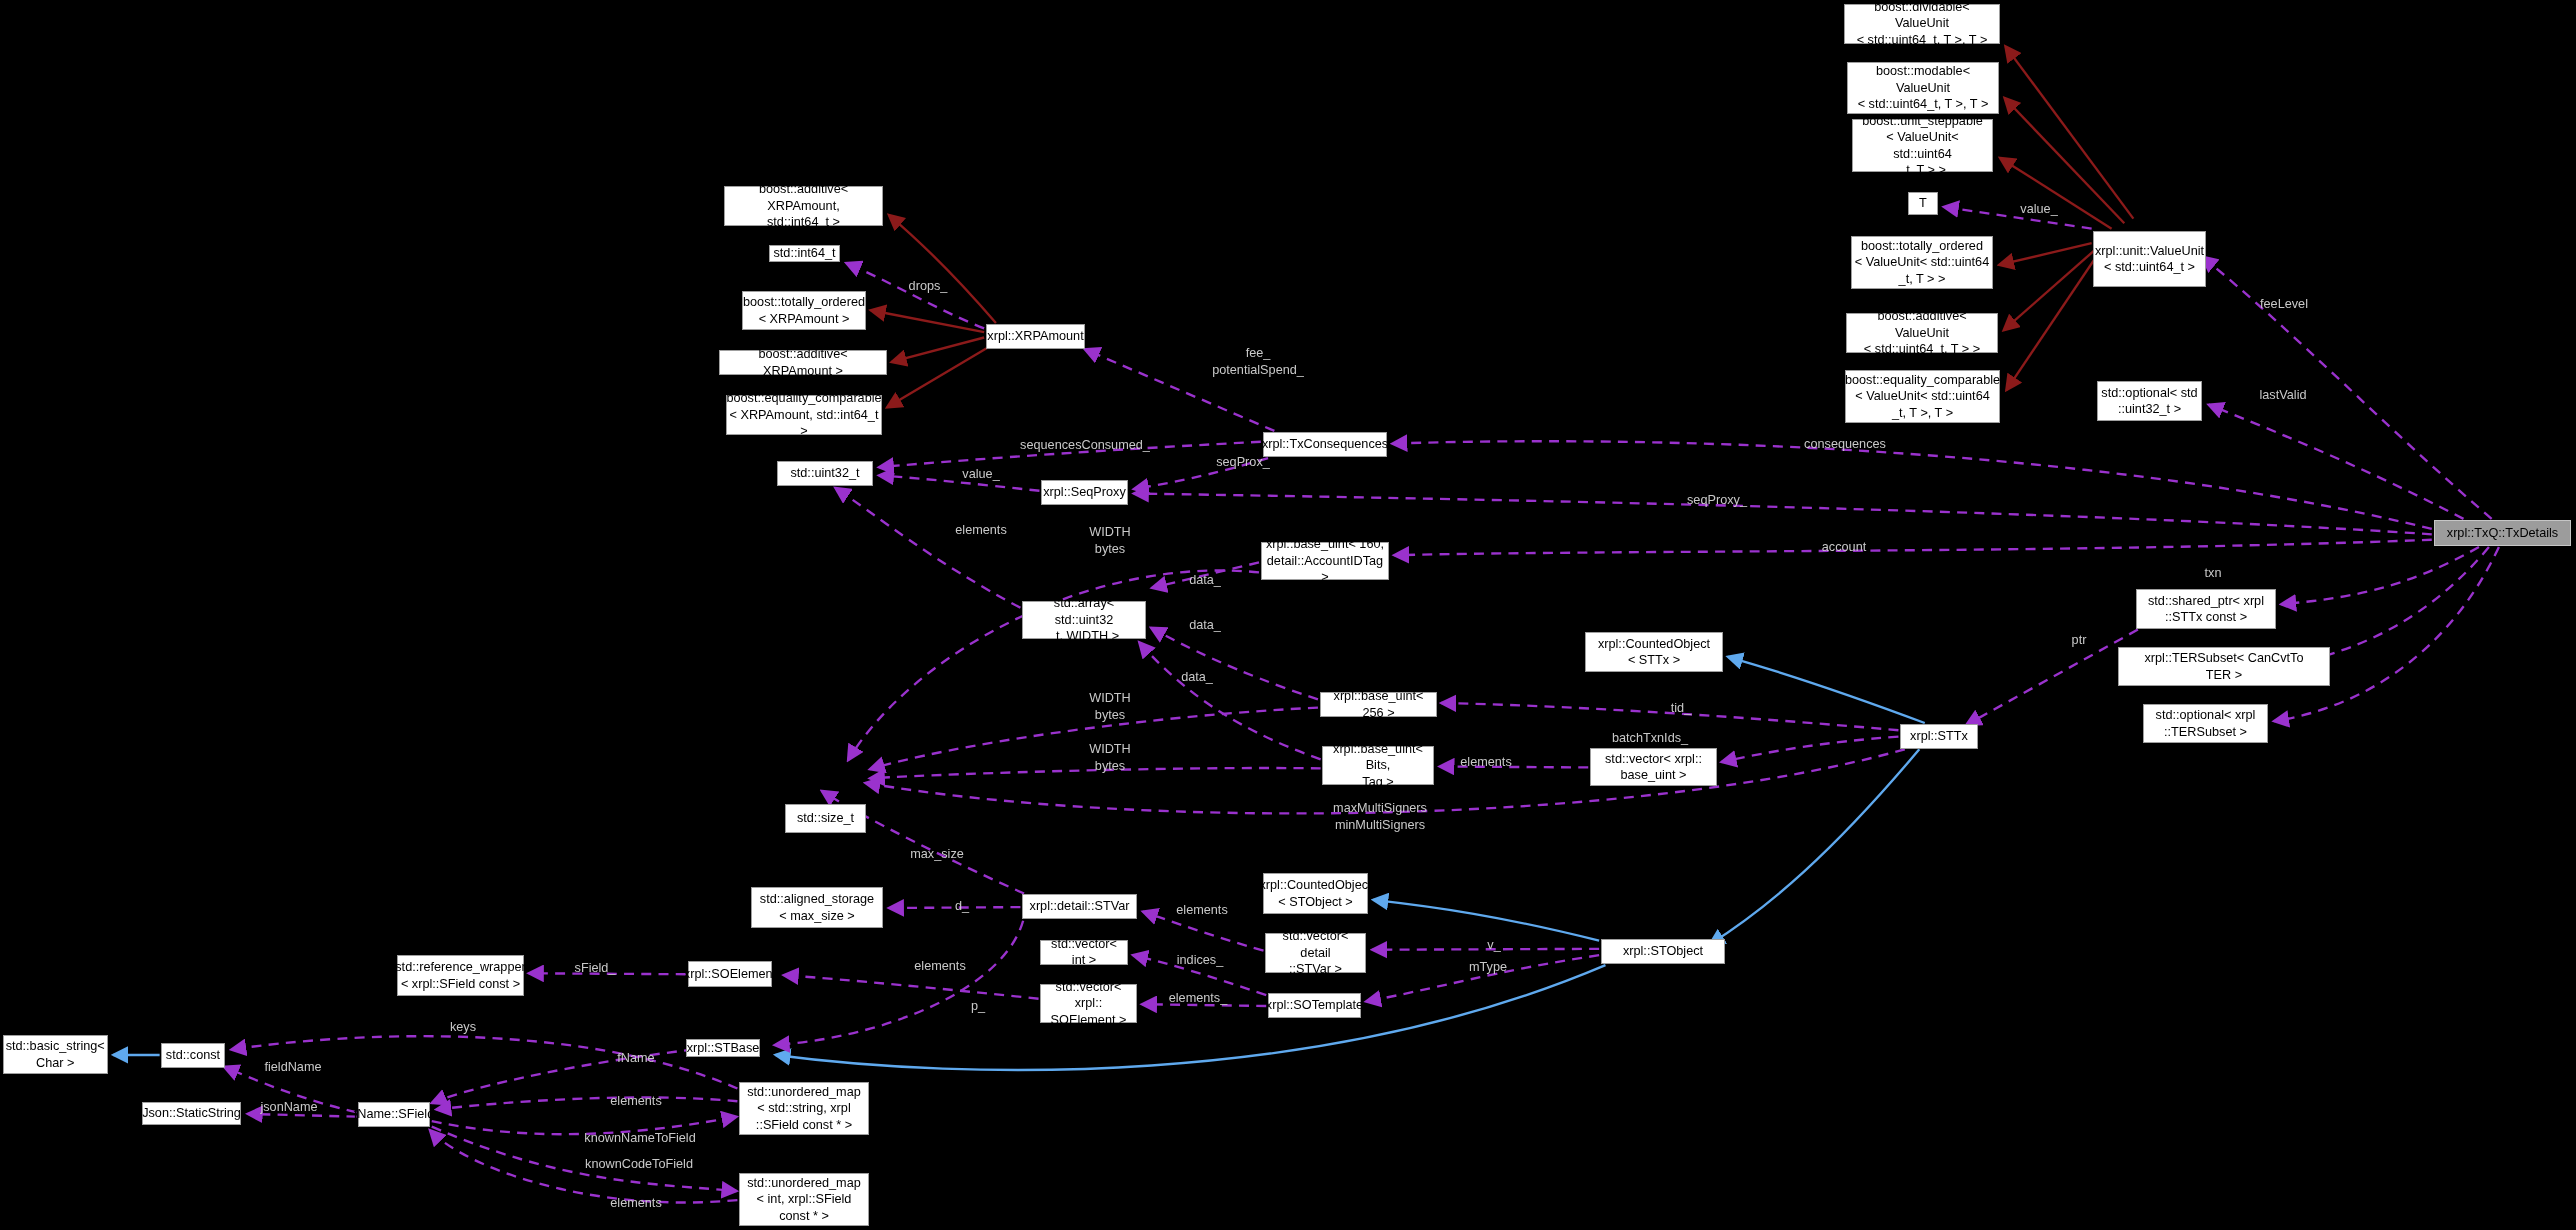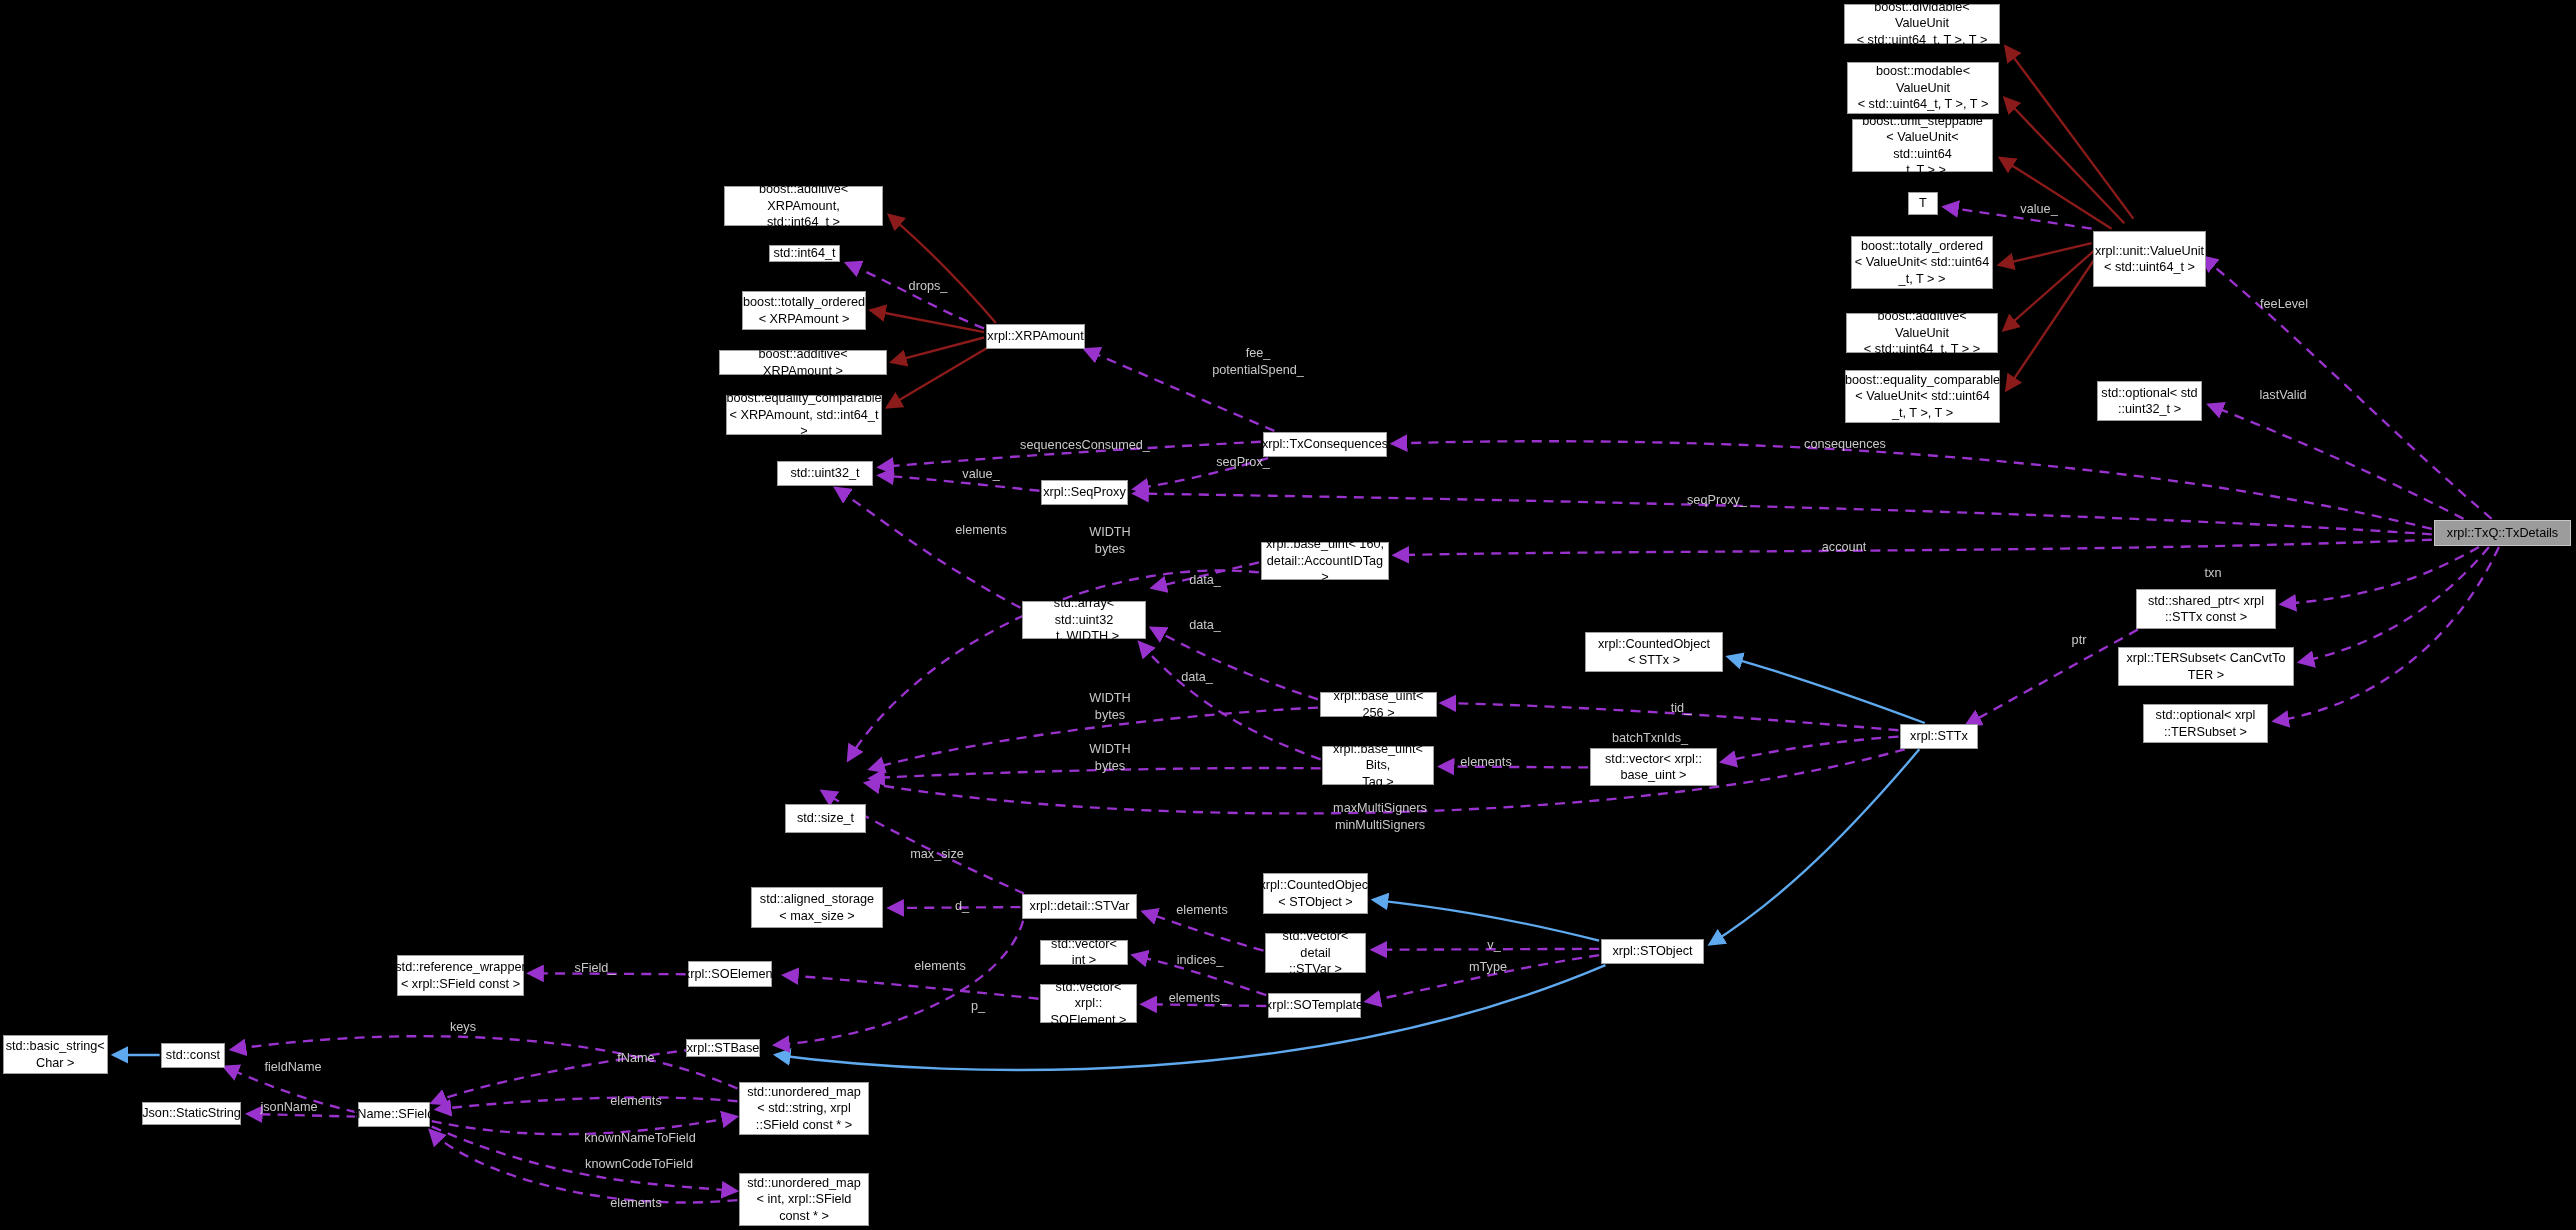--- a/index.html
+++ b/index.html
@@ -141,32 +141,32 @@
   <div class="node" style="left:1590px;top:748px;width:127px;height:38px">std::vector&lt; xrpl::
 base_uint &gt;</div>
   <div class="node" style="left:785px;top:804px;width:81px;height:29px">std::size_t</div>
   <div class="node" style="left:1585px;top:632px;width:138px;height:40px">xrpl::CountedObject
 &lt; STTx &gt;</div>
   <div class="node" style="left:1900px;top:724px;width:78px;height:24.5px">xrpl::STTx</div>
 
   <div class="node hl" style="left:2434px;top:520px;width:137px;height:26px">xrpl::TxQ::TxDetails</div>
   <div class="node" style="left:2136px;top:589px;width:140px;height:40px">std::shared_ptr&lt; xrpl
 ::STTx const &gt;</div>
-  <div class="node" style="left:2118px;top:647px;width:176px;height:39px">xrpl::TERSubset&lt; CanCvtTo
+  <div class="node" style="left:2118px;top:647px;width:212px;height:39px">xrpl::TERSubset&lt; CanCvtTo
 TER &gt;</div>
   <div class="node" style="left:2143px;top:704px;width:125px;height:39px">std::optional&lt; xrpl
 ::TERSubset &gt;</div>
 
   <div class="node" style="left:1263px;top:873px;width:105px;height:41px">xrpl::CountedObject
 &lt; STObject &gt;</div>
   <div class="node" style="left:1022px;top:894px;width:115px;height:25.4px">xrpl::detail::STVar</div>
   <div class="node" style="left:1040px;top:940px;width:88px;height:24.5px">std::vector&lt; int &gt;</div>
   <div class="node" style="left:1265px;top:933px;width:101px;height:40px">std::vector&lt; detail
 ::STVar &gt;</div>
-  <div class="node" style="left:1601px;top:939px;width:103px;height:25.4px">xrpl::STObject</div>
+  <div class="node" style="left:1601px;top:939px;width:124px;height:25.4px">xrpl::STObject</div>
   <div class="node" style="left:1268px;top:993px;width:93px;height:24.5px">xrpl::SOTemplate</div>
   <div class="node" style="left:1040px;top:984px;width:97px;height:39px">std::vector&lt; xrpl::
 SOElement &gt;</div>
   <div class="node" style="left:751px;top:887px;width:132px;height:41px">std::aligned_storage
 &lt; max_size &gt;</div>
   <div class="node" style="left:397px;top:955px;width:127px;height:41px">std::reference_wrapper
 &lt; xrpl::SField const &gt;</div>
   <div class="node" style="left:688px;top:961px;width:84px;height:26px">xrpl::SOElement</div>
   <div class="node" style="left:686px;top:1039px;width:74px;height:18px">xrpl::STBase</div>
 

